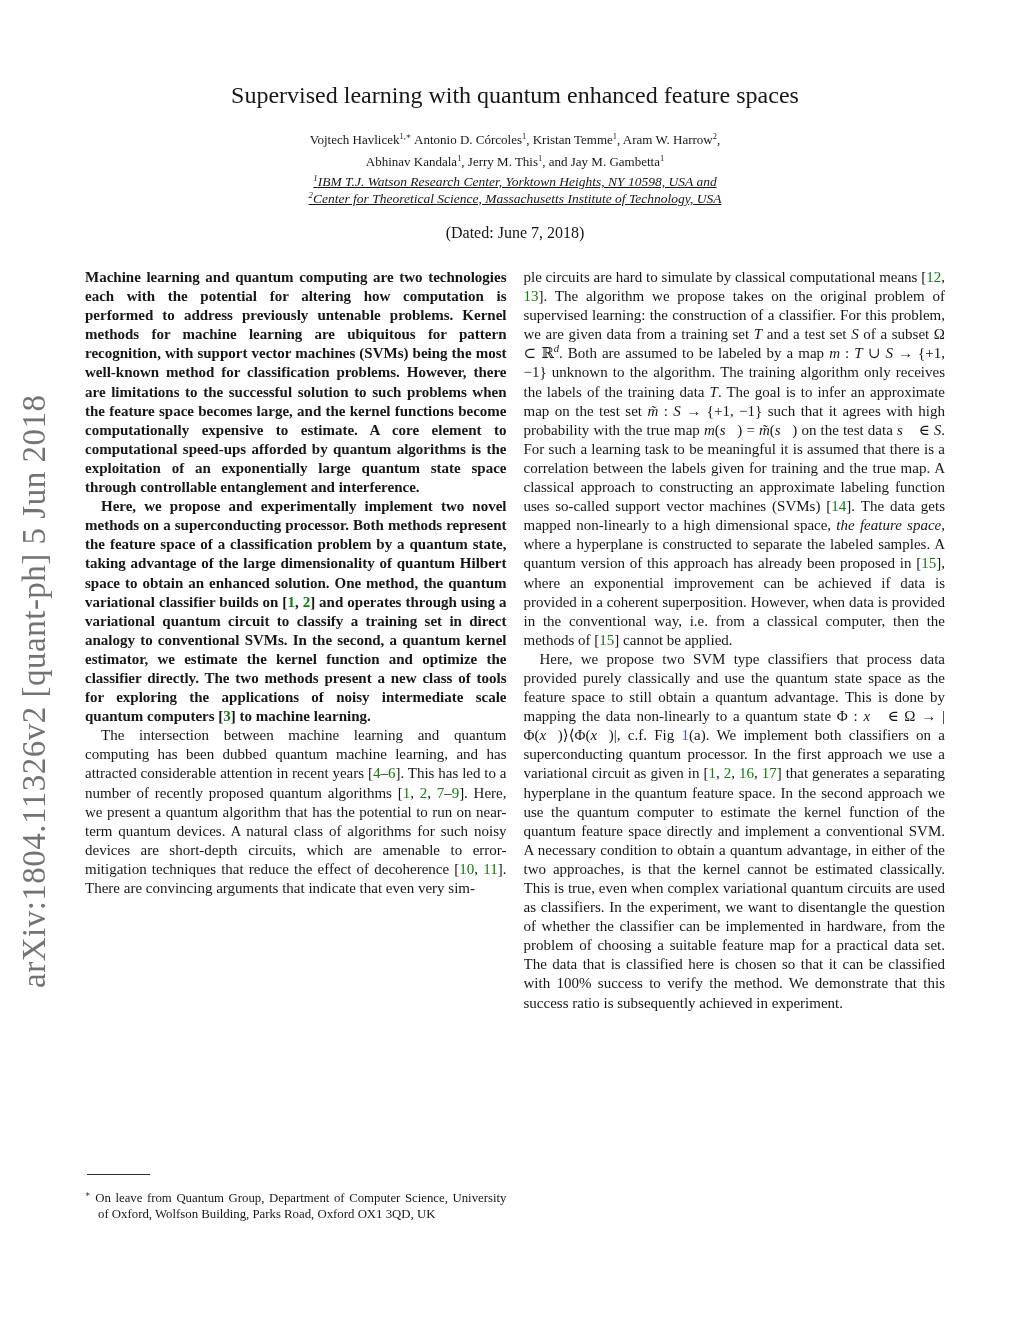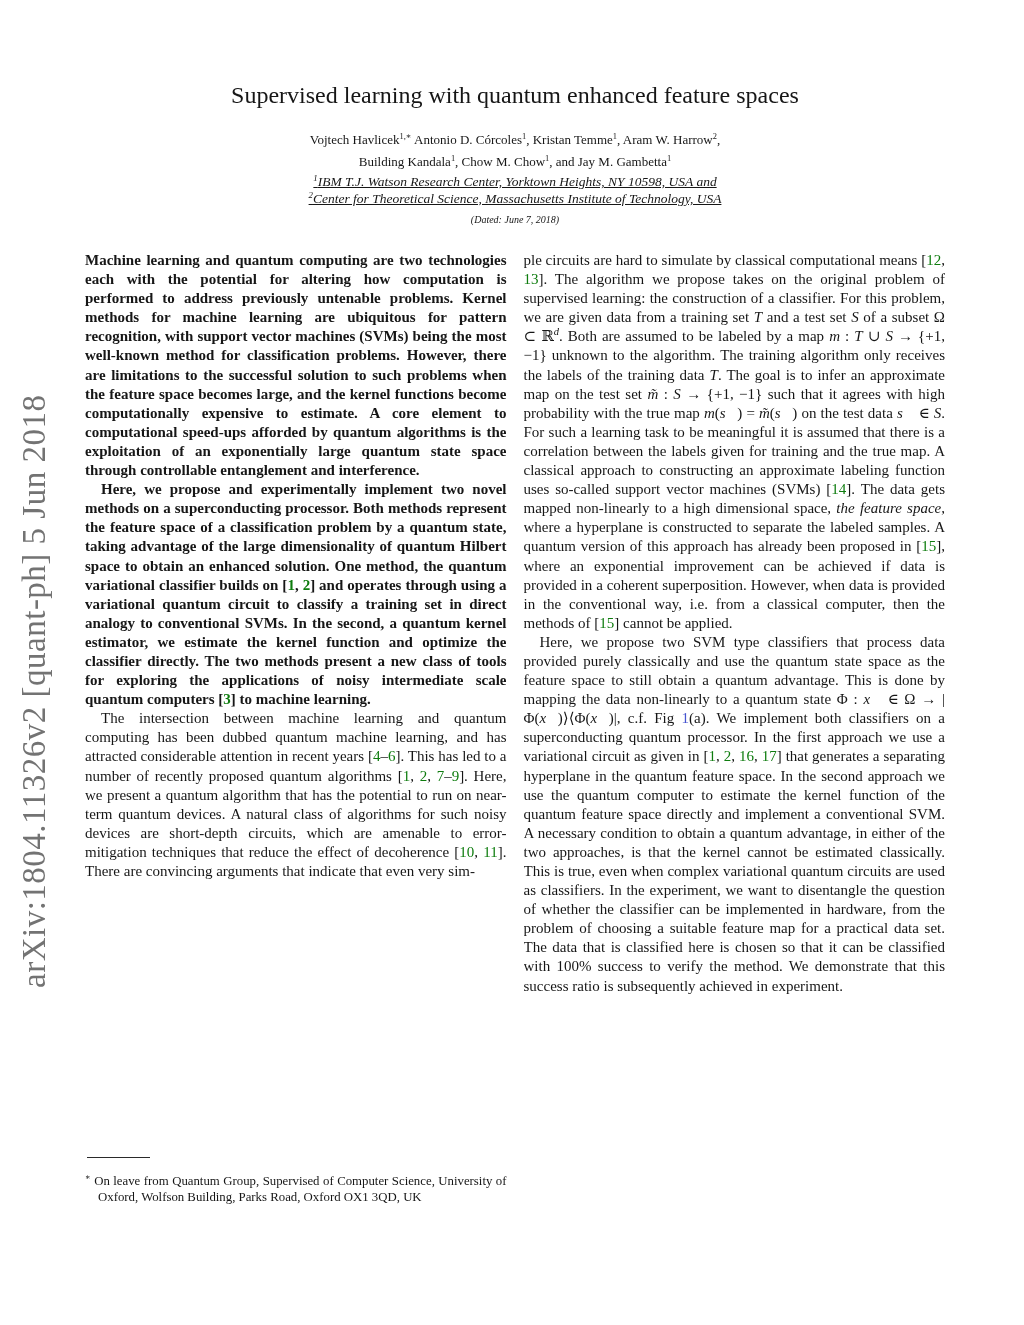--- a/index.html
+++ b/index.html
@@ -35,21 +35,21 @@
   }
   .header{text-align:center;}
   .title{
     font-size:24px;
     font-weight:normal;
     margin:0 0 20px 0;
     text-align:center;
   }
   .authors{font-size:13px;line-height:22px;}
   .affiliation{font-size:13.5px;font-style:italic;line-height:17px;text-decoration:underline;}
-  .dateline{font-size:10px;margin-top:7px;font-style:italic;}
+  .dateline{font-size:16px;margin-top:17px;}
   .columns{
     display:flex;
     gap:17px;
     margin-top:26px;
     height:954px;
   }
   .col{
     flex:1 1 0;
     overflow:hidden;
   }
@@ -90,36 +90,36 @@
 <div class="page">
 
   <div class="arxiv-watermark">arXiv:1804.11326v2 [quant-ph] 5 Jun 2018</div>
 
   <div class="content">
 
     <div class="header">
       <h1 class="title">Supervised learning with quantum enhanced feature spaces</h1>
       <div class="authors">
         <div><span>Vojtech Havlicek</span><span class="seg-sup">1,∗</span><span> Antonio D. Córcoles</span><span class="seg-sup">1</span><span>, Kristan Temme</span><span class="seg-sup">1</span><span>, Aram W. Harrow</span><span class="seg-sup">2</span><span>,</span></div>
-        <div><span>Building Kandala</span><span class="seg-sup">1</span><span>, Chow M. Chow</span><span class="seg-sup">1</span><span>, and Jay M. Gambetta</span><span class="seg-sup">1</span></div>
+        <div><span>Abhinav Kandala</span><span class="seg-sup">1</span><span>, Jerry M. This</span><span class="seg-sup">1</span><span>, and Jay M. Gambetta</span><span class="seg-sup">1</span></div>
       </div>
       <div class="affiliation"><span class="seg-sup">1</span><span>IBM T.J. Watson Research Center, Yorktown Heights, NY 10598, USA and</span></div>
       <div class="affiliation"><span class="seg-sup">2</span><span>Center for Theoretical Science, Massachusetts Institute of Technology, USA</span></div>
       <div class="dateline">(Dated: June 7, 2018)</div>
     </div>
 
     <div class="columns">
 
       <div class="col col-left">
         <p class="body bold"><span>Machine learning and quantum computing are two technologies each with the potential for altering how computation is performed to address previously untenable problems. Kernel methods for machine learning are ubiquitous for pattern recognition, with support vector machines (SVMs) being the most well-known method for classification problems. However, there are limitations to the successful solution to such problems when the feature space becomes large, and the kernel functions become computationally expensive to estimate. A core element to computational speed-ups afforded by quantum algorithms is the exploitation of an exponentially large quantum state space through controllable entanglement and interference.</span></p>
         <p class="body bold indent"><span>Here, we propose and experimentally implement two novel methods on a superconducting processor. Both methods represent the feature space of a classification problem by a quantum state, taking advantage of the large dimensionality of quantum Hilbert space to obtain an enhanced solution. One method, the quantum variational classifier builds on [</span><span class="seg-g">1</span><span>, </span><span class="seg-g">2</span><span>] and operates through using a variational quantum circuit to classify a training set in direct analogy to conventional SVMs. In the second, a quantum kernel estimator, we estimate the kernel function and optimize the classifier directly. The two methods present a new class of tools for exploring the applications of noisy intermediate scale quantum computers [</span><span class="seg-g">3</span><span>] to machine learning.</span></p>
         <p class="body indent"><span>The intersection between machine learning and quantum computing has been dubbed quantum machine learning, and has attracted considerable attention in recent years [</span><span class="seg-g">4</span><span>–</span><span class="seg-g">6</span><span>]. This has led to a number of recently proposed quantum algorithms [</span><span class="seg-g">1</span><span>, </span><span class="seg-g">2</span><span>, </span><span class="seg-g">7</span><span>–</span><span class="seg-g">9</span><span>]. Here, we present a quantum algorithm that has the potential to run on near-term quantum devices. A natural class of algorithms for such noisy devices are short-depth circuits, which are amenable to error-mitigation techniques that reduce the effect of decoherence [</span><span class="seg-g">10</span><span>, </span><span class="seg-g">11</span><span>]. There are convincing arguments that indicate that even very sim-</span></p>
         <div class="footnote-block">
           <div class="footnote-rule"></div>
-          <p class="footnote"><span class="seg-sup">∗</span><span> On leave from Quantum Group, Supervised of Computer Science, University of Oxford, Wolfson Building, Parks Road, Oxford OX1 3QD, UK</span></p>
+          <p class="footnote"><span class="seg-sup">∗</span><span> On leave from Quantum Group, Department of Computer Science, University of Oxford, Wolfson Building, Parks Road, Oxford OX1 3QD, UK</span></p>
         </div>
       </div>
 
       <div class="col">
         <p class="body"><span>ple circuits are hard to simulate by classical computational means [</span><span class="seg-g">12</span><span>, </span><span class="seg-g">13</span><span>]. The algorithm we propose takes on the original problem of supervised learning: the construction of a classifier. For this problem, we are given data from a training set </span><span class="seg-v">T</span><span> and a test set </span><span class="seg-v">S</span><span> of a subset Ω ⊂ ℝ</span><span class="seg-supv">d</span><span>. Both are assumed to be labeled by a map </span><span class="seg-v">m</span><span> : </span><span class="seg-v">T</span><span> ∪ </span><span class="seg-v">S</span><span> → {+1, −1} unknown to the algorithm. The training algorithm only receives the labels of the training data </span><span class="seg-v">T</span><span>. The goal is to infer an approximate map on the test set </span><span class="seg-v">m̃</span><span> : </span><span class="seg-v">S</span><span> → {+1, −1} such that it agrees with high probability with the true map </span><span class="seg-v">m</span><span>(</span><span class="seg-v">s⃗</span><span>) = </span><span class="seg-v">m̃</span><span>(</span><span class="seg-v">s⃗</span><span>) on the test data </span><span class="seg-v">s⃗</span><span> ∈ </span><span class="seg-v">S</span><span>. For such a learning task to be meaningful it is assumed that there is a correlation between the labels given for training and the true map. A classical approach to constructing an approximate labeling function uses so-called support vector machines (SVMs) [</span><span class="seg-g">14</span><span>]. The data gets mapped non-linearly to a high dimensional space, </span><span class="seg-i">the feature space</span><span>, where a hyperplane is constructed to separate the labeled samples. A quantum version of this approach has already been proposed in [</span><span class="seg-g">15</span><span>], where an exponential improvement can be achieved if data is provided in a coherent superposition. However, when data is provided in the conventional way, i.e. from a classical computer, then the methods of [</span><span class="seg-g">15</span><span>] cannot be applied.</span></p>
         <p class="body indent"><span>Here, we propose two SVM type classifiers that process data provided purely classically and use the quantum state space as the feature space to still obtain a quantum advantage. This is done by mapping the data non-linearly to a quantum state Φ : </span><span class="seg-v">x⃗</span><span> ∈ Ω → |Φ(</span><span class="seg-v">x⃗</span><span>)⟩⟨Φ(</span><span class="seg-v">x⃗</span><span>)|, c.f. Fig </span><span class="seg-bl">1</span><span>(a). We implement both classifiers on a superconducting quantum processor. In the first approach we use a variational circuit as given in [</span><span class="seg-g">1</span><span>, </span><span class="seg-g">2</span><span>, </span><span class="seg-g">16</span><span>, </span><span class="seg-g">17</span><span>] that generates a separating hyperplane in the quantum feature space. In the second approach we use the quantum computer to estimate the kernel function of the quantum feature space directly and implement a conventional SVM. A necessary condition to obtain a quantum advantage, in either of the two approaches, is that the kernel cannot be estimated classically. This is true, even when complex variational quantum circuits are used as classifiers. In the experiment, we want to disentangle the question of whether the classifier can be implemented in hardware, from the problem of choosing a suitable feature map for a practical data set. The data that is classified here is chosen so that it can be classified with 100% success to verify the method. We demonstrate that this success ratio is subsequently achieved in experiment.</span></p>
       </div>
 
     </div>
   </div>

